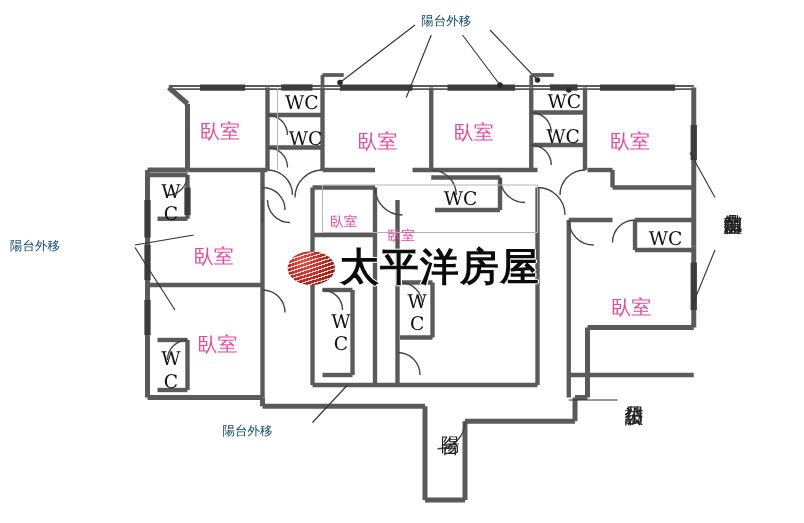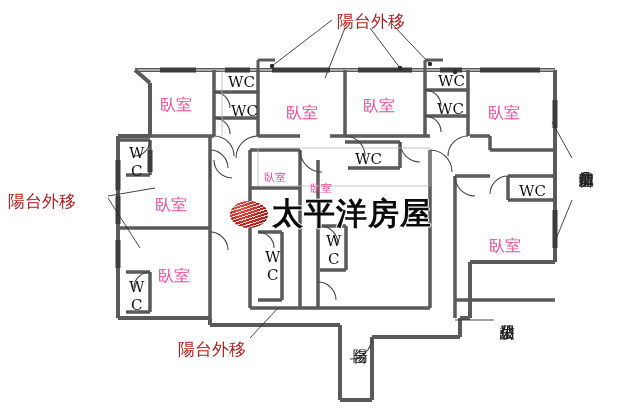--- a/index.html
+++ b/index.html
@@ -46,22 +46,22 @@
   }
   .wc-lbl-v {
     font-size: 15px;
     font-family: "DejaVu Serif", "Liberation Serif", serif;
     color: #111;
     writing-mode: vertical-rl;
     text-orientation: upright;
     line-height: 0.92;
   }
   .ann-lbl {
-    font-size: 17px;
-    color: #b91c1c;
+    font-size: 10px;
+    color: #0c4a6e;
   }
   .ann-lbl-v {
     font-size: 15px;
     color: #222;
     writing-mode: vertical-rl;
     text-orientation: upright;
     line-height: 1.02;
   }
   #logo {
     position: absolute;

